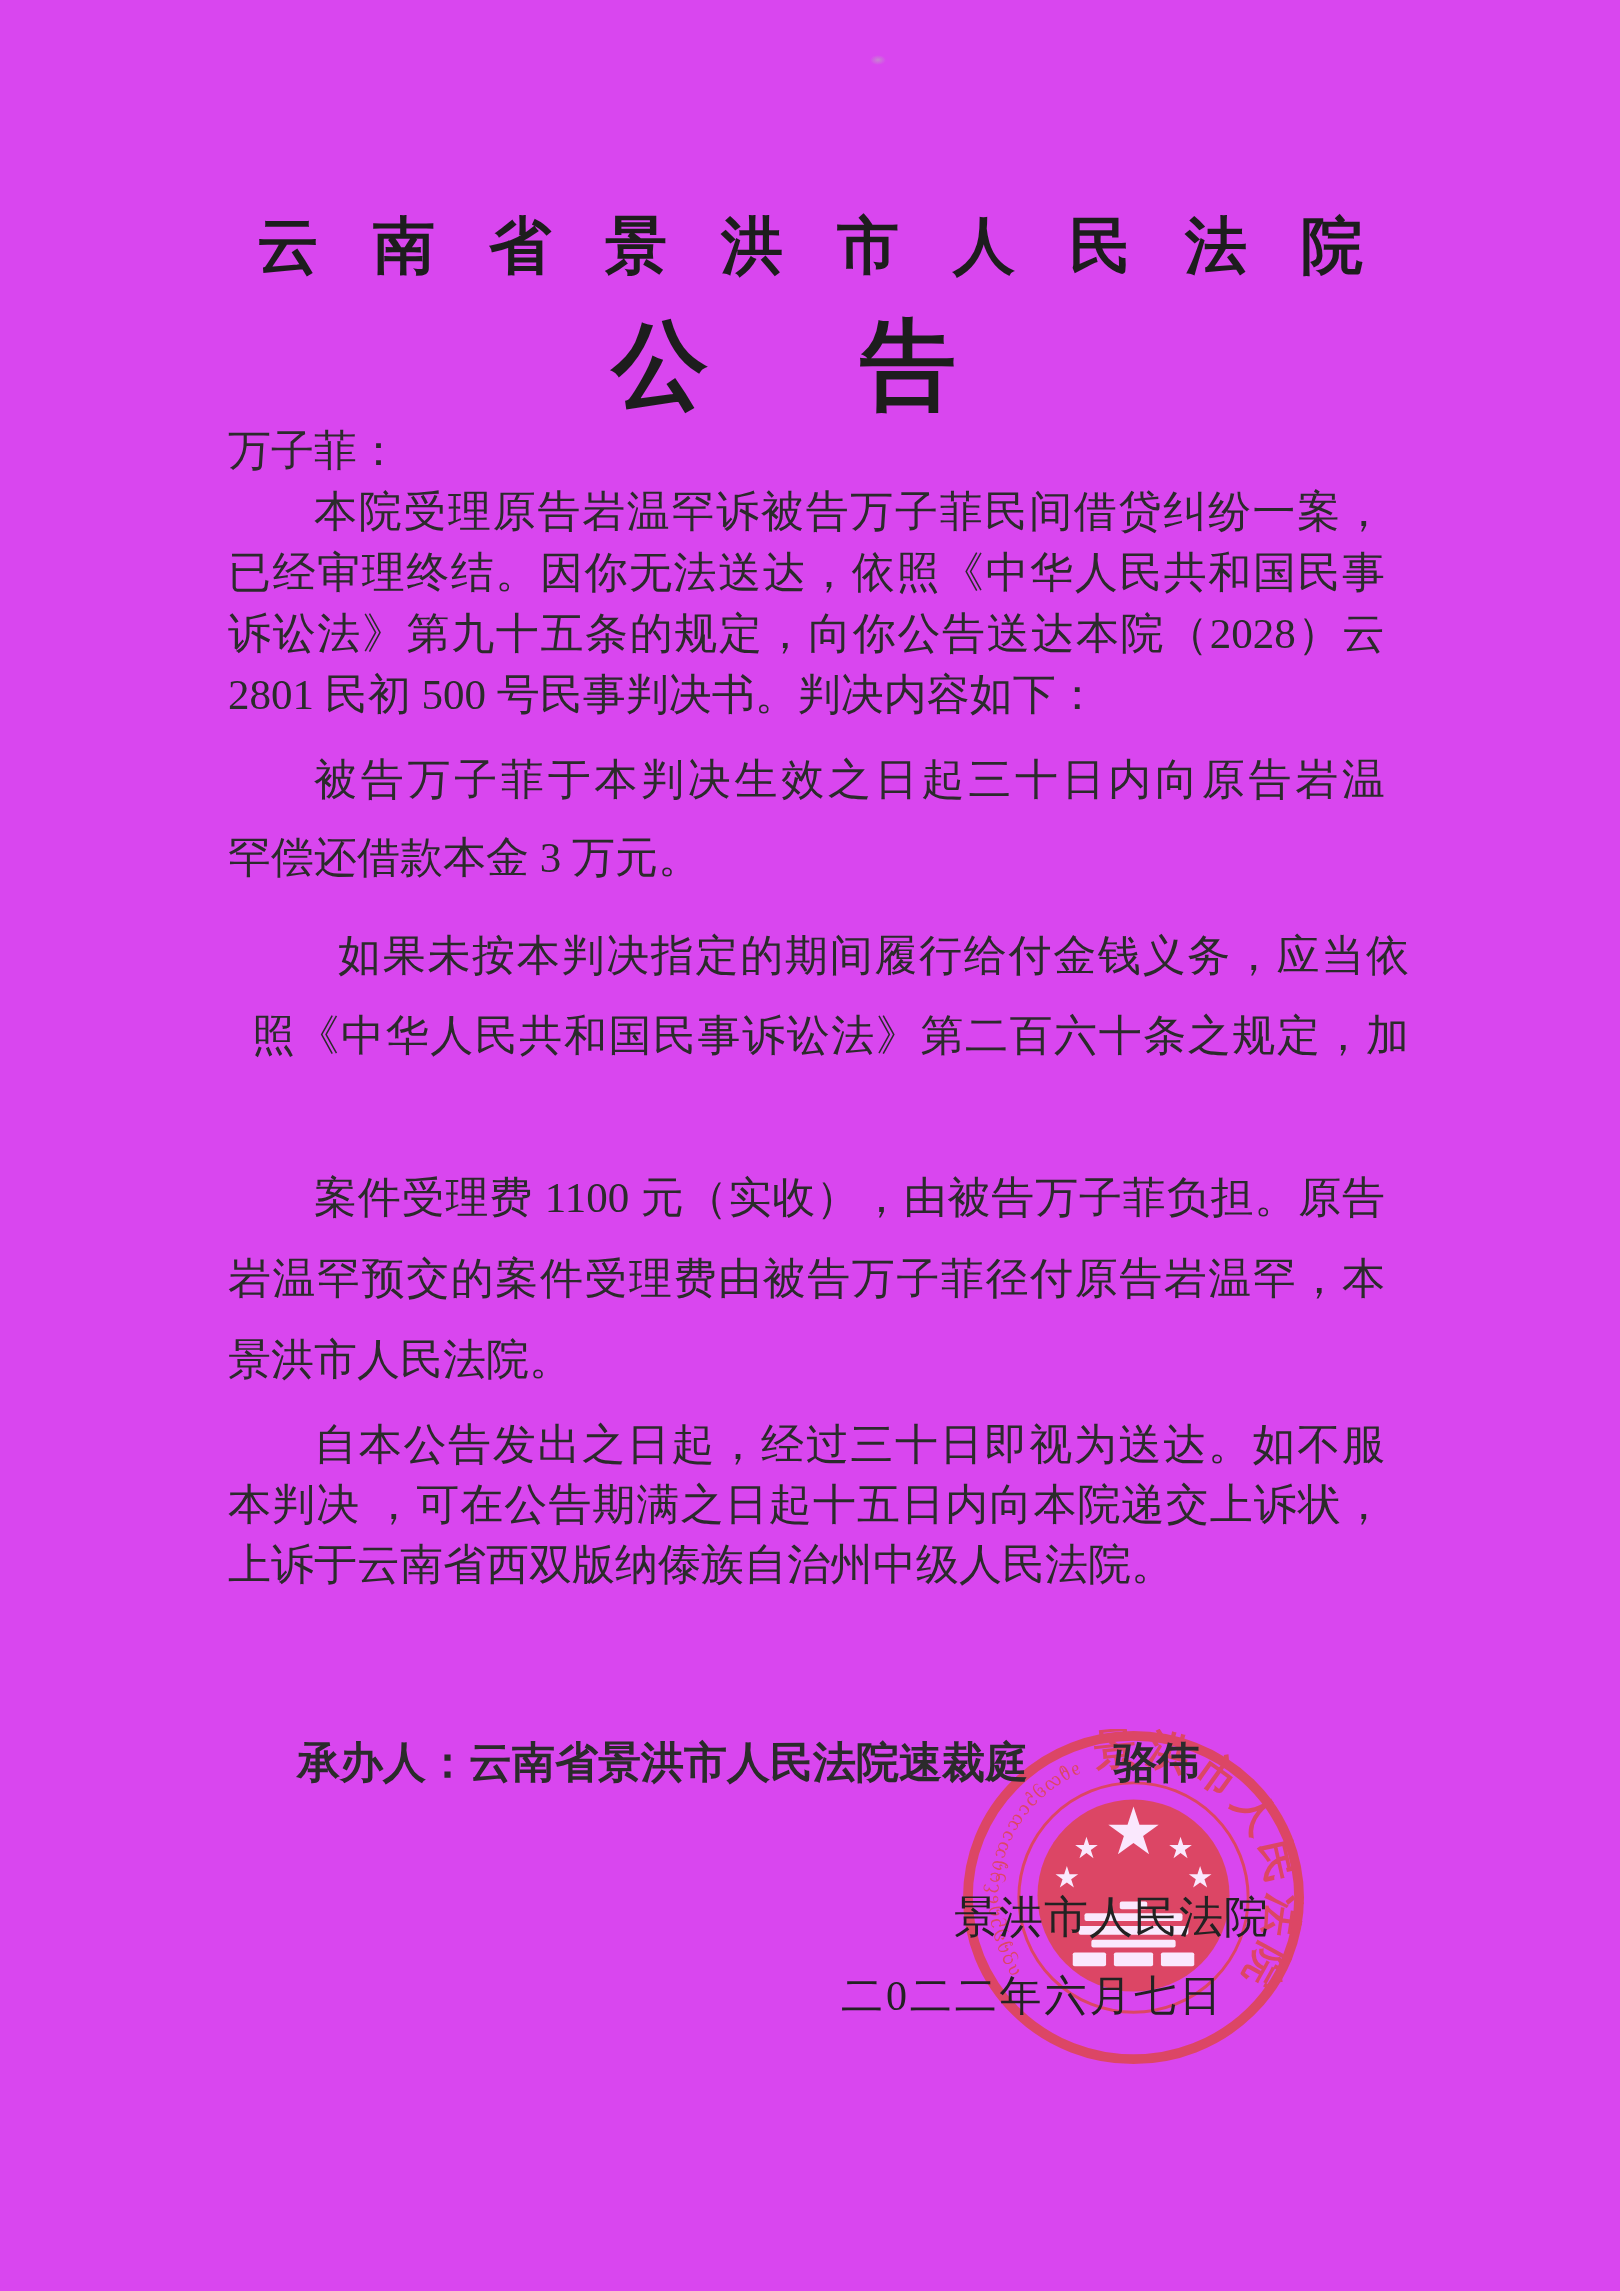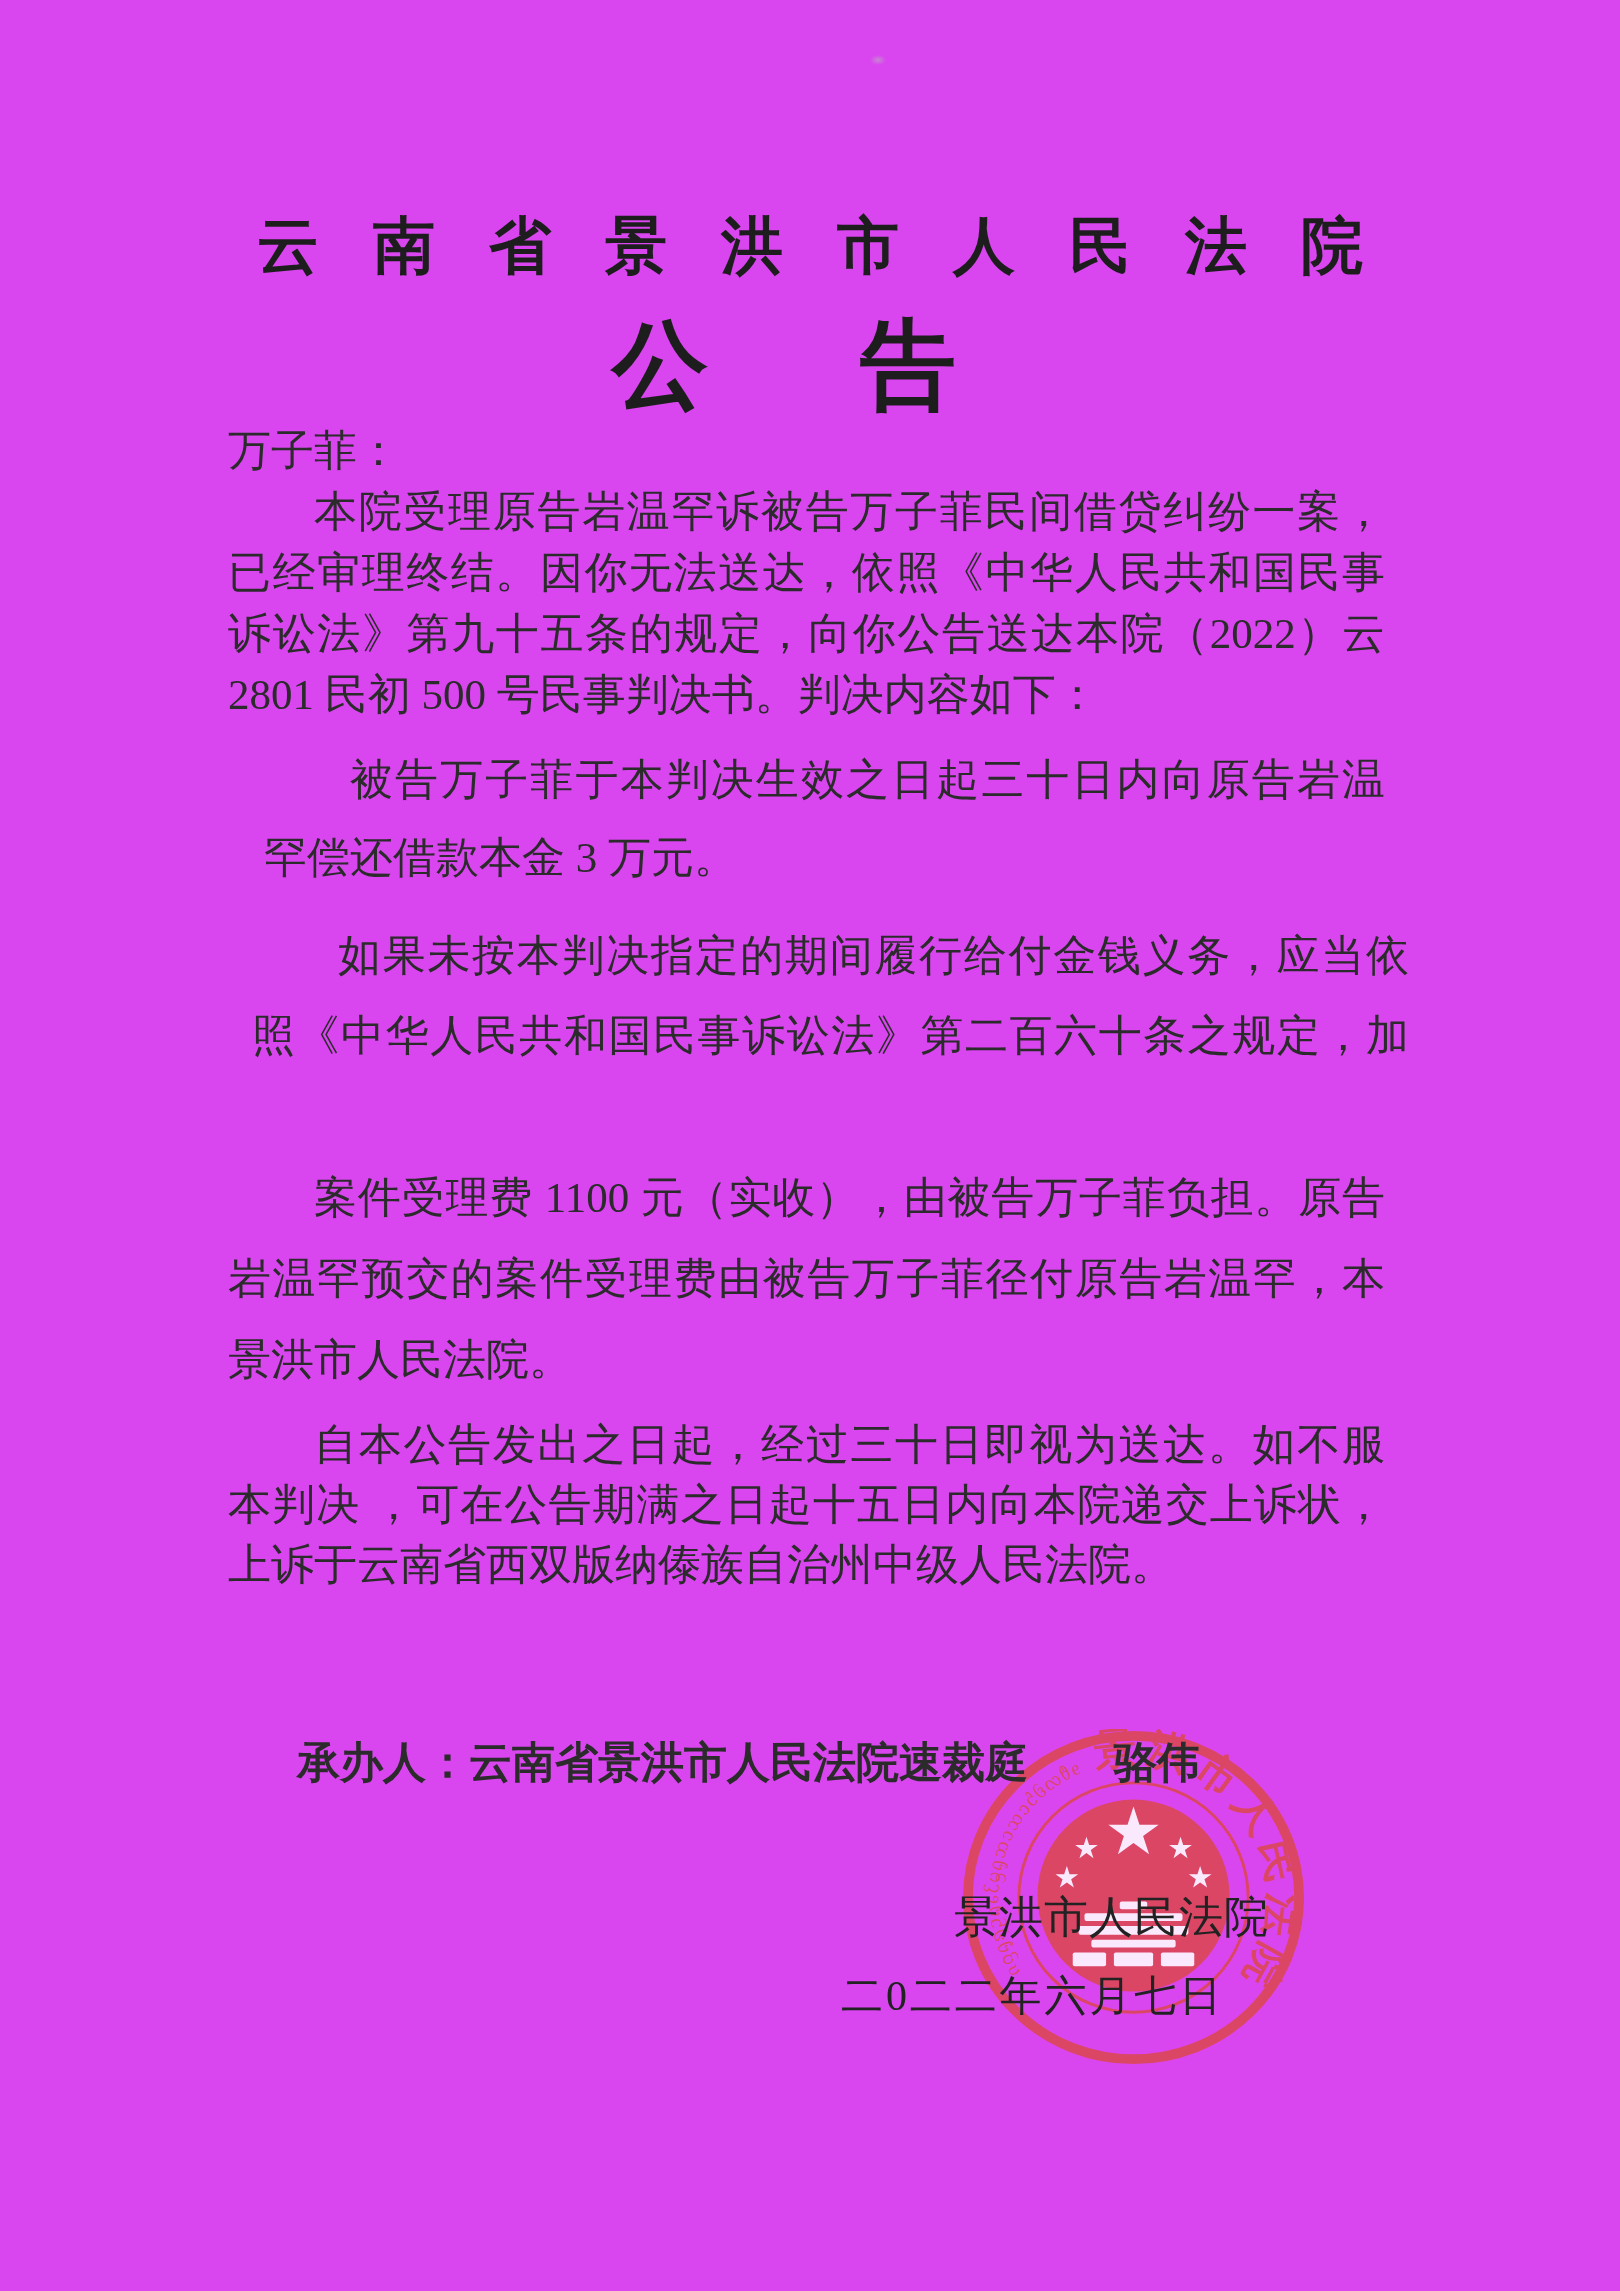--- a/index.html
+++ b/index.html
@@ -9,21 +9,21 @@
         background:radial-gradient(closest-side,#b9b9b9,rgba(255,255,255,0));opacity:.55;}
   .title{position:absolute;top:204px;left:0;width:100%;text-align:center;
         font-family:"Liberation Sans","DejaVu Sans",sans-serif;font-weight:700;
         font-size:62px;letter-spacing:54px;padding-left:54px;box-sizing:border-box;color:#1d1d1d;}
   .subtitle{position:absolute;top:302px;left:0;width:100%;text-align:center;
         font-family:"Liberation Sans","DejaVu Sans",sans-serif;font-weight:700;
         font-size:96px;letter-spacing:152px;padding-left:100px;box-sizing:border-box;color:#1d1d1d;}
   .bodycol{position:absolute;left:228px;width:1157px;}
   .g0{top:420px;} .g1{top:741px;} .g2{top:916px;margin-left:24px;} .g3{top:1157px;} .g4{top:1415px;}
   .lh62 .bline{line-height:61px;}
-  .lh80 .bline{line-height:78px;margin-left:36px;}
+  .lh80 .bline{line-height:78px;}
   .lh82 .bline{line-height:80px;}
   .lh83 .bline{line-height:81px;}
   .lh61 .bline{line-height:60px;}
   .bline{font-size:43px;white-space:pre-wrap;}
   .bline.just{text-align:justify;text-align-last:justify;text-justify:inter-character;}
   .bline.ind{text-indent:86px;}
   .handler{position:absolute;left:297px;top:1733px;font-size:43px;line-height:59px;z-index:3;font-weight:bold;}
   .handler .name{margin-left:86px;}
   .sig-court{position:absolute;left:954px;top:1888px;font-size:44px;letter-spacing:1px;z-index:3;color:#222;}
   .sig-date{position:absolute;left:841px;top:1968px;font-size:42px;letter-spacing:2.9px;z-index:3;color:#222;}
@@ -37,21 +37,21 @@
 
   <div class="artifact"></div>
 
   <div class="title">云南省景洪市人民法院</div>
   <div class="subtitle">公告</div>
 
   <div class="bodycol g0 lh62">
       <div class="bline">万子菲：</div>
       <div class="bline just ind">本院受理原告岩温罕诉被告万子菲民间借贷纠纷一案，</div>
       <div class="bline just">已经审理终结。因你无法送达，依照《中华人民共和国民事</div>
-      <div class="bline just">诉讼法》第九十五条的规定，向你公告送达本院（2022）云</div>
+      <div class="bline just">诉讼法》第九十五条的规定，向你公告送达本院（2028）云</div>
       <div class="bline">2801 民初 500 号民事判决书。判决内容如下：</div>
     </div>
   <div class="bodycol g1 lh80">
       <div class="bline just ind">被告万子菲于本判决生效之日起三十日内向原告岩温</div>
       <div class="bline">罕偿还借款本金 3 万元。</div>
     </div>
   <div class="bodycol g2 lh82">
       <div class="bline just ind">如果未按本判决指定的期间履行给付金钱义务，应当依</div>
       <div class="bline just">照《中华人民共和国民事诉讼法》第二百六十条之规定，加</div>
     </div>

